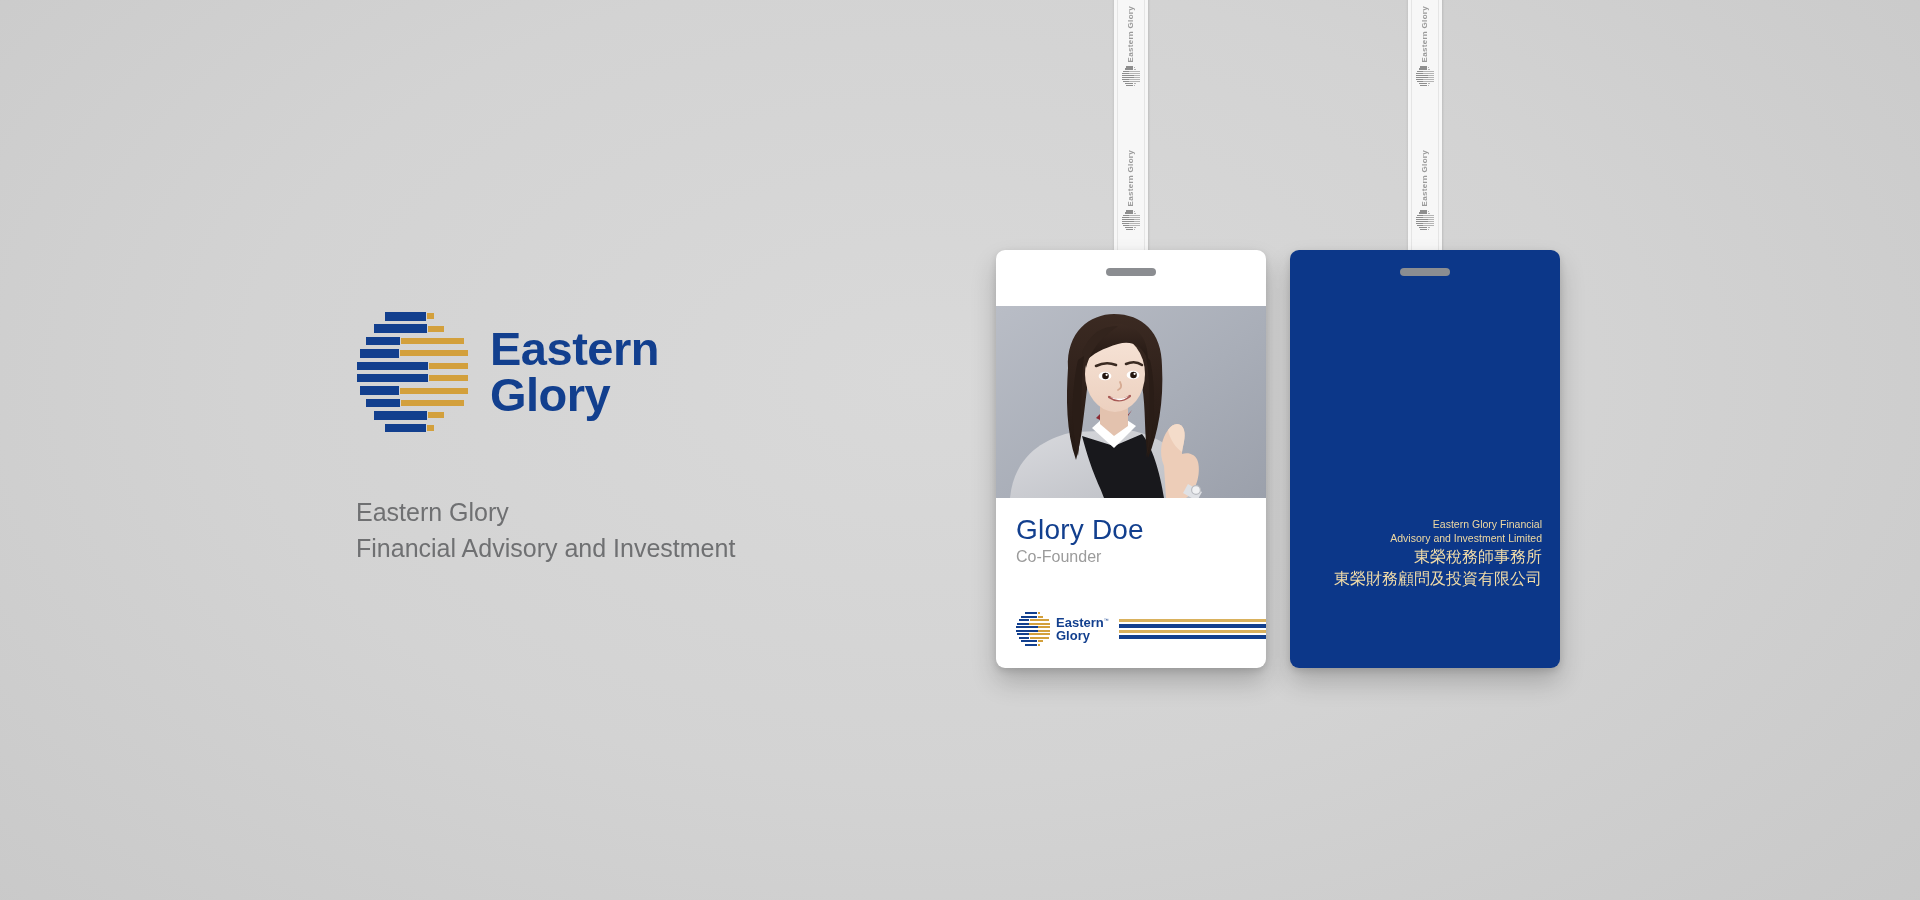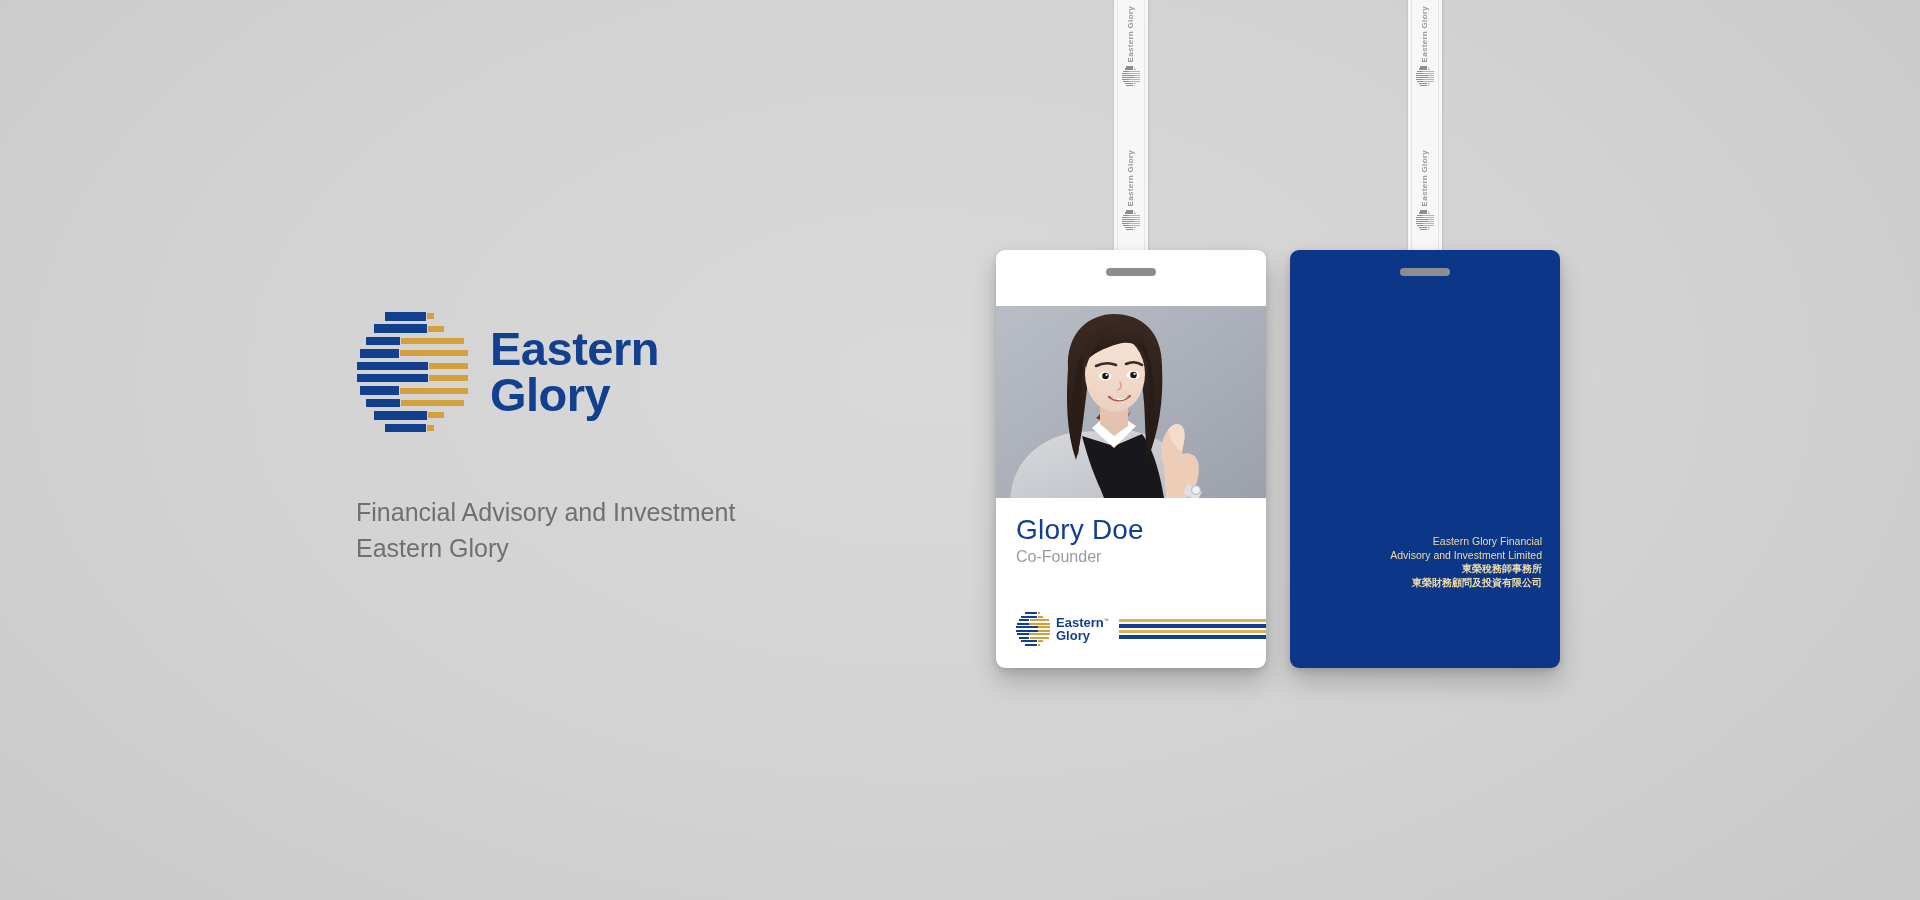--- a/index.html
+++ b/index.html
@@ -61,21 +61,21 @@
   .mini-globe{position:relative;width:34px;height:34px;flex:0 0 34px;}
   .mini-globe .r{position:absolute;height:2.2px;}
   .mini-word{margin-left:6px;color:#123f8e;font-weight:700;font-size:13px;line-height:1.02;}
   .tm{font-size:5px;vertical-align:super;color:#123f8e;font-weight:400;}
   #stripes{margin-left:10px;flex:1 1 auto;width:145px;}
   #stripes .s{width:100%;}
 
   
   #back-text{position:absolute;left:22px;bottom:78px;width:230px;color:#e8c878;}
   #back-text .en{font-size:10.5px;line-height:1.32;font-weight:400;color:#efd9a2;}
-  #back-text .zh{font-size:10px;line-height:1.38;font-weight:700;color:#f0dba8;
+  #back-text .zh{font-size:16px;line-height:1.38;font-weight:400;color:#f0dba8;
     font-family:"DejaVu Sans","Liberation Sans",sans-serif;}
 </style>
 </head>
 <body>
 
 <div id="stage">
 
   <div class="lanyard" id="lanyard-1" style="left:1114px;height:268px;">
     <div class="stitch-l"></div>
     <div class="stitch-r"></div>
@@ -211,22 +211,22 @@
           <div class="r" style="position: absolute; background: rgb(211, 160, 60); height: 6px; left: 71.904px; width: 16.576px; top: 100.361px;"></div>
           <div class="r" style="position: absolute; background: rgb(18, 63, 142); height: 8.5px; left: 28.56px; width: 41.44px; top: 111.5px;"></div>
           <div class="r" style="position: absolute; background: rgb(211, 160, 60); height: 6px; left: 71.344px; width: 7.056px; top: 112.75px;"></div>
         </div>
       <div id="wordmark">
         <div class="l1">Eastern</div>
         <div class="l2">Glory</div>
       </div>
     </div>
     <div id="tagline">
+      <div>Eastern Glory</div>
       <div>Financial Advisory and Investment</div>
-      <div>Eastern Glory</div>
     </div>
   </div>
 
   <div class="card" id="card-front">
     <div class="slot"></div>
 
     <div id="photo">
       <svg width="270" height="192" viewBox="0 0 270 192" preserveAspectRatio="xMidYMid slice">
         <defs>
           <linearGradient id="bgph" x1="0" y1="0" x2="1" y2="1">

